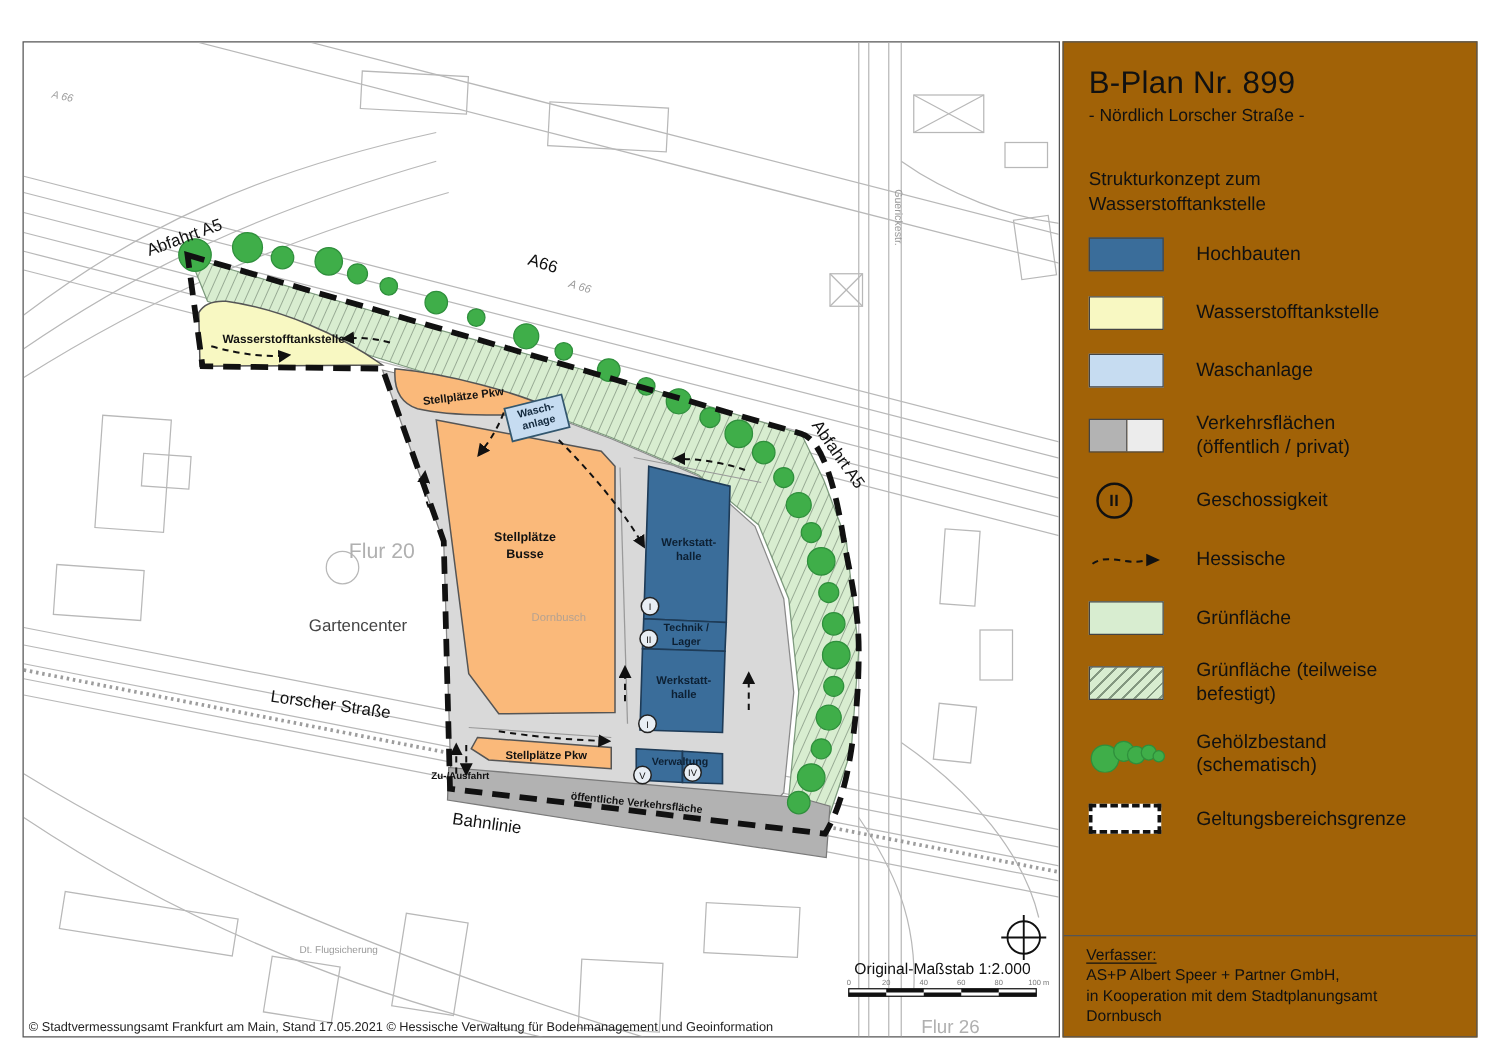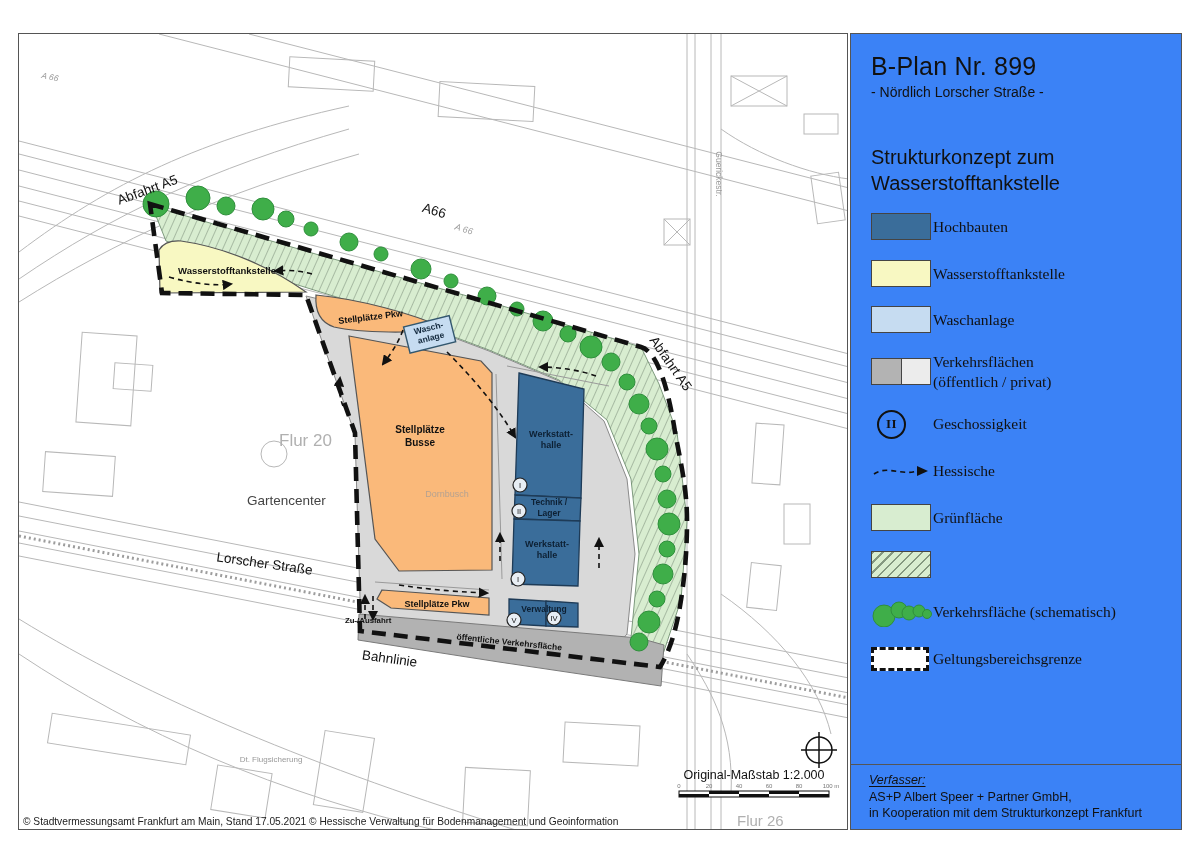--- a/index.html
+++ b/index.html
@@ -1,36 +1,36 @@
 <!DOCTYPE html>
 <html><head>
 <meta charset="utf-8">
 <style>
   html,body{margin:0;padding:0;background:#fff;}
   body{font-family:"Liberation Sans", sans-serif;color:#111;}
   .sheet{position:relative;width:1200px;height:850px;background:#fff;overflow:hidden;}
   .map-frame{position:absolute;left:18px;top:33px;width:830px;height:797px;border:1.6px solid #555;box-sizing:border-box;background:#fff;overflow:hidden;}
-  .panel{position:absolute;left:850px;top:33px;width:332px;height:797px;border:1.6px solid #555;box-sizing:border-box;background:#3b82f6;}
+  .panel{position:absolute;left:850px;top:33px;width:332px;height:797px;border:1.6px solid #555;box-sizing:border-box;background:#a16207;}
   .panel-inner{padding:18px 20px 0 20px;}
   .p-title{font-size:25px;letter-spacing:.2px;}
   .p-subtitle{font-size:14px;margin-top:3px;}
-  .p-desc{font-size:20px;margin-top:44px;line-height:1.32;}
+  .p-desc{font-size:15px;margin-top:34px;line-height:1.32;}
   .p-legende{font-size:14.5px;margin-top:26px;text-decoration:underline;text-underline-offset:3px;}
   #legend-list{margin-top:16px;}
-  .lrow{display:flex;align-items:center;margin-bottom:18.5px;min-height:28px;font-family:Liberation Serif, serif;}
+  .lrow{display:flex;align-items:center;gap:24px;margin-bottom:18.5px;min-height:28px;}
   .swcell{width:62px;display:flex;justify-content:flex-start;align-items:center;flex:0 0 62px;}
   .sw{display:inline-block;width:60px;height:27px;border:1.2px solid #444;box-sizing:border-box;}
   .sw.split{display:inline-flex;padding:0;}
   .sw.split span{flex:1;height:100%;}
   .sw.split span:first-child{border-right:1.2px solid #444;}
   .sw.dashedbox{width:58px;height:24px;border:3.2px dashed #111;background:#fff;}
   .georing{display:inline-flex;width:25px;height:25px;margin-left:6px;border:2px solid #111;border-radius:50%;align-items:center;justify-content:center;font-size:13px;font-weight:600;letter-spacing:.5px;}
   .llabel{font-size:15.5px;line-height:1.25;}
   .author-box{position:absolute;left:0;right:0;bottom:0;border-top:1.6px solid #555;padding:7px 18px 8px 18px;font-size:12.5px;line-height:1.3;}
-  .author-box .ah{text-decoration:underline;text-underline-offset:2px;font-style:italic;}
+  .author-box .ah{text-decoration:underline;text-underline-offset:2px;}
   svg text{font-family:"Liberation Sans", sans-serif;}
 </style>
 </head>
 <body>
 
 <div class="sheet">
 
   <div class="map-frame">
     <svg width="830" height="797" viewBox="0 0 830 797">
       <defs>
@@ -319,43 +319,44 @@
           <div class="lrow">
             <div class="swcell">
               <span class="sw" style="background:#d8edd0"></span>
             </div>
             <div class="llabel">Grünfläche</div>
           </div>
           <div class="lrow">
             <div class="swcell">
               <span class="sw" style="background-color:#d8edd0;background-image:repeating-linear-gradient(135deg, rgba(75,95,75,.6) 0 1.6px, transparent 1.6px 7px)"></span>
             </div>
+            <div class="llabel">Grünfläche (teilweise befestigt)</div>
           </div>
           <div class="lrow">
             <div class="swcell">
               <svg width="62" height="30">
                 <g fill="#3fae49" stroke="#2f8f3c">
                   <circle cx="13" cy="19" r="11"></circle>
                   <circle cx="28" cy="13" r="8"></circle>
                   <circle cx="38" cy="16" r="7"></circle>
                   <circle cx="48" cy="14" r="6"></circle>
                   <circle cx="56" cy="17" r="4.5"></circle>
                 </g>
               </svg>
             </div>
-            <div class="llabel">Verkehrsfläche (schematisch)</div>
+            <div class="llabel">Gehölzbestand (schematisch)</div>
           </div>
           <div class="lrow">
             <div class="swcell">
               <span class="sw dashedbox"></span>
             </div>
             <div class="llabel">Geltungsbereichsgrenze</div>
           </div>
         </div>
     </div>
     <div class="author-box">
       <div class="ah">Verfasser:</div>
       <div>AS+P Albert Speer + Partner GmbH,</div>
-      <div>in Kooperation mit dem Strukturkonzept Frankfurt</div>
+      <div>in Kooperation mit dem Stadtplanungsamt Dornbusch</div>
     </div>
   </div>
 
 </div>
 
 </body></html>

